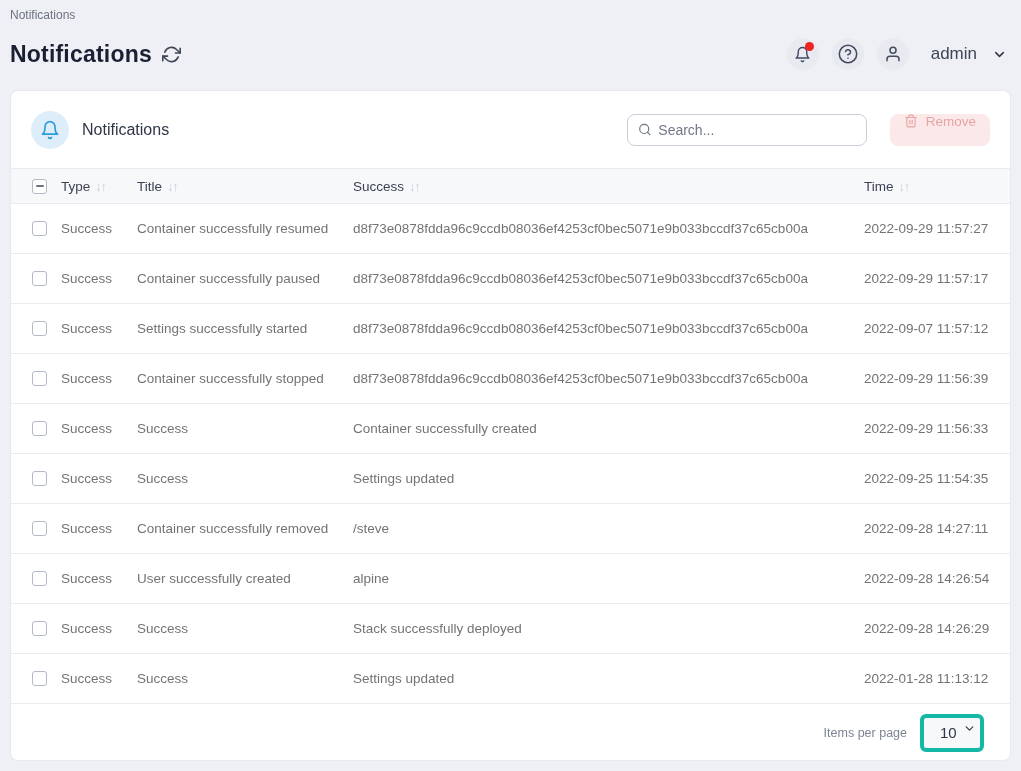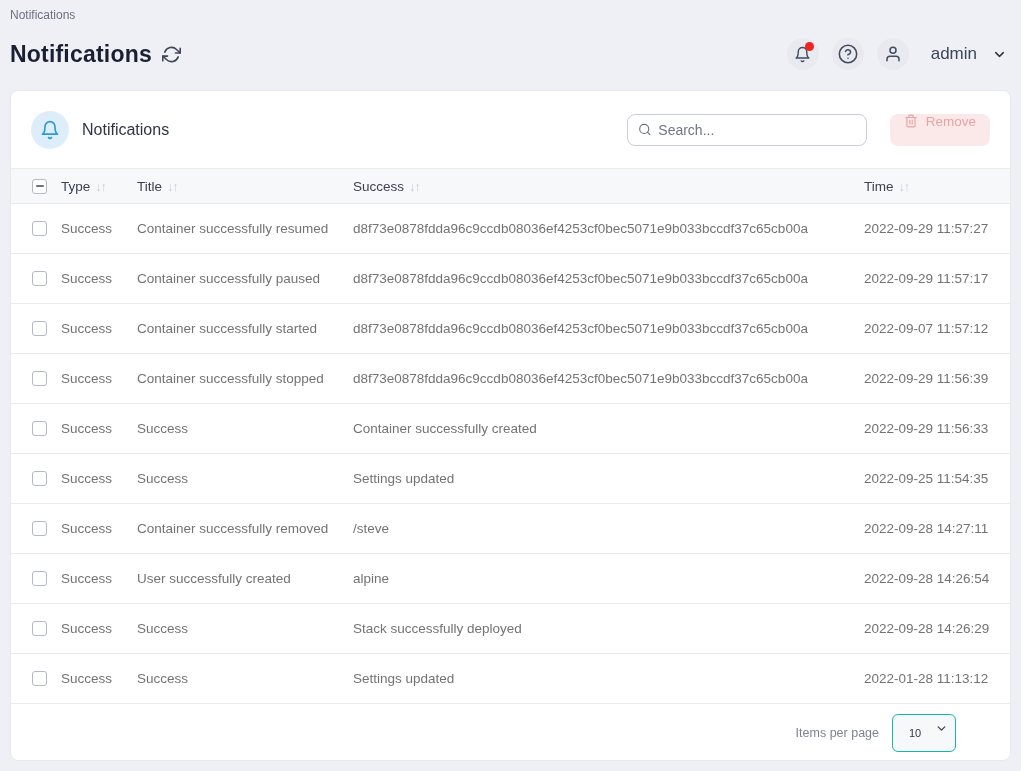--- a/index.html
+++ b/index.html
@@ -83,28 +83,28 @@
   .cell-check { padding-left:21px; }
   .checkbox {
     width:15px; height:15px; border:1px solid #b3bac6; border-radius:3px;
     background:#fff; display:flex; align-items:center; justify-content:center; cursor:pointer;
   }
   .checkbox .minus { width:8px; height:2px; background:#6b7280; border-radius:1px; }
 
   
   .card-footer {
     height:57px; display:flex; align-items:center; justify-content:flex-end;
-    padding-right:54px;
+    padding-right:26px;
   }
   .ipp-label { font-size:12.5px; color:#7c8494; margin-right:13px; }
   .select-wrap { position:relative; }
   .select-wrap select {
     appearance:none; -webkit-appearance:none;
-    width:64px; height:38px; border:1px solid #14b8a6; border-radius:6px;
-    background:#f7f8fa; font-size:11px; color:#2e3546; padding:0 24px 0 16px;
+    width:64px; height:38px; border:4px solid #14b8a6; border-radius:6px;
+    background:#f7f8fa; font-size:15px; color:#2e3546; padding:0 24px 0 16px;
     font-family:"Liberation Sans", sans-serif; cursor:pointer;
   }
   .select-chevron { position:absolute; right:8px; top:8px; pointer-events:none; display:flex; }
 </style>
 </head>
 <body>
 
 <div class="breadcrumb">Notifications</div>
 
 <div class="page-header">
@@ -217,21 +217,21 @@
     <td>Container successfully paused</td>
     <td>d8f73e0878fdda96c9ccdb08036ef4253cf0bec5071e9b033bccdf37c65cb00a</td>
     <td>2022-09-29 11:57:17</td>
   </tr>
 
   <tr>
     <td class="cell-check">
       <span class="checkbox"></span>
     </td>
     <td>Success</td>
-    <td>Container successfully started</td>
+    <td>Settings successfully started</td>
     <td>d8f73e0878fdda96c9ccdb08036ef4253cf0bec5071e9b033bccdf37c65cb00a</td>
     <td>2022-09-07 11:57:12</td>
   </tr>
 
   <tr>
     <td class="cell-check">
       <span class="checkbox"></span>
     </td>
     <td>Success</td>
     <td>Container successfully stopped</td>

